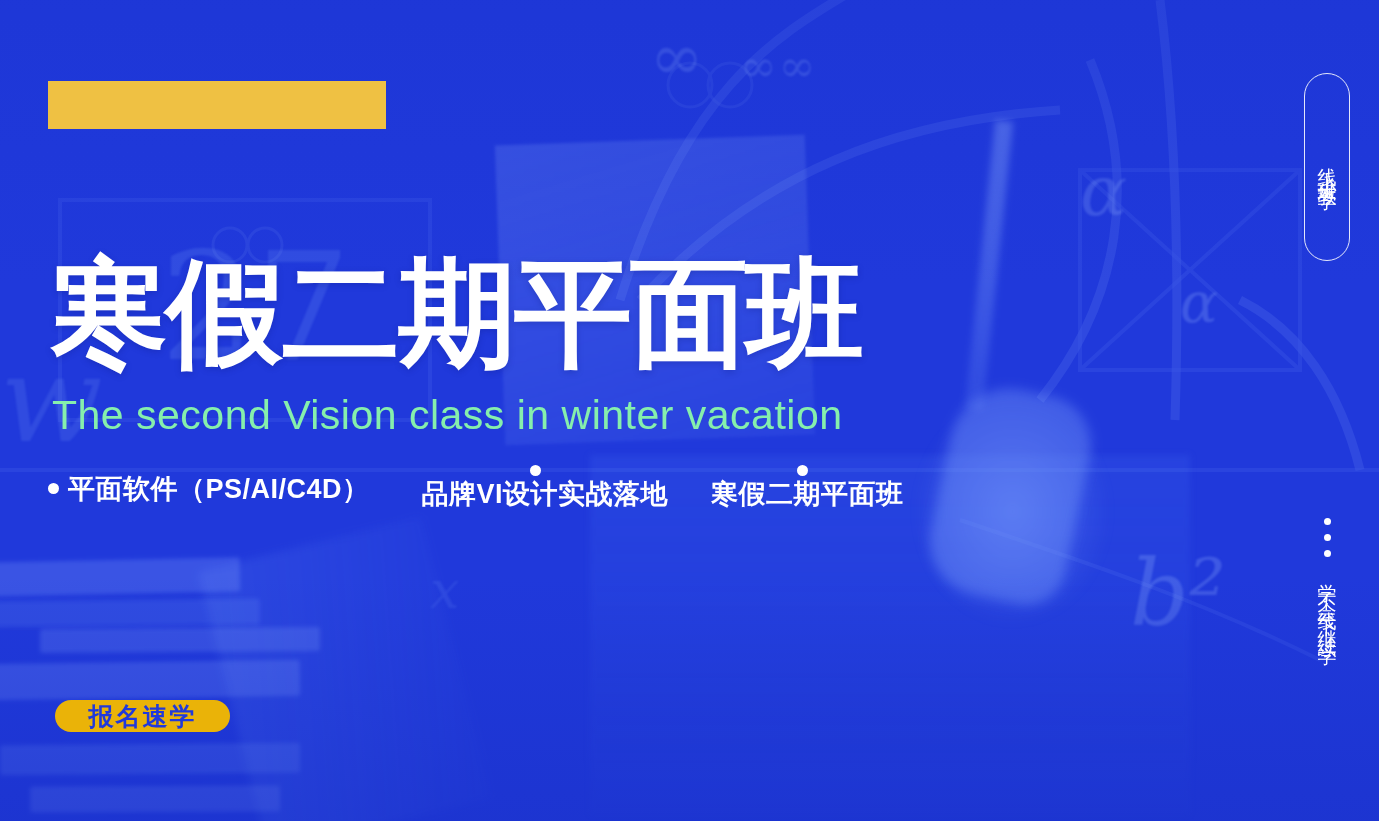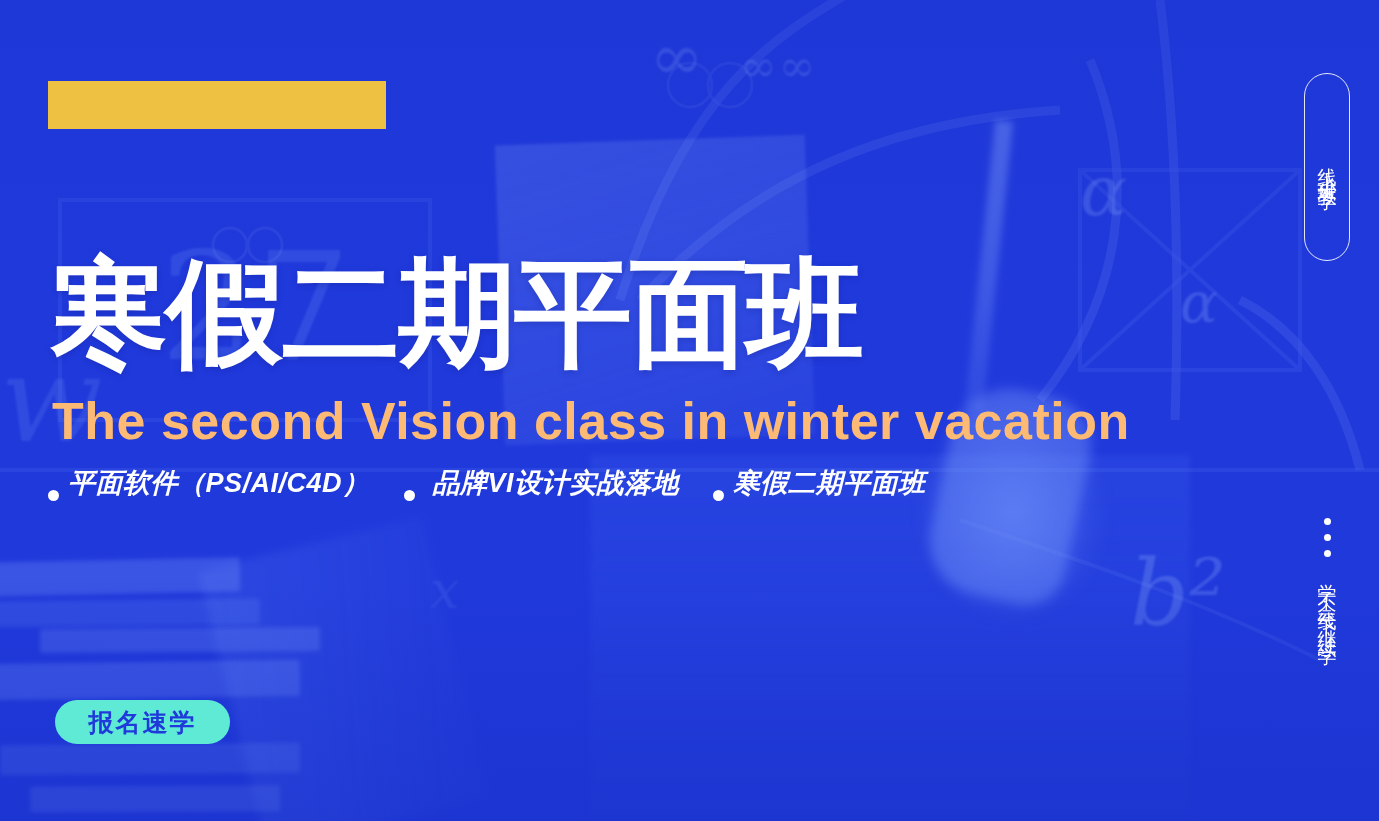--- a/index.html
+++ b/index.html
@@ -132,56 +132,56 @@
     font-weight:bold;
     color:#ffffff;
     letter-spacing:-2px;
     white-space:nowrap;
     text-shadow:0 2px 6px rgba(10,25,120,.25);
   }
 
   .subhead {
     position:absolute;
     left:52px; top:393px;
-    font-size:52px;
+    font-size:41px;
     line-height:1.1;
-    color:#fdba74;
+    color:#86efac;
     letter-spacing:.5px;
     white-space:nowrap;
-    font-weight:700;
+    font-weight:400;
   }
 
   .bullets {
     position:absolute;
     left:48px; top:465px;
     display:flex;
     align-items:center;
     white-space:nowrap;
   }
-  .bullet { display:flex; align-items:flex-end;font-style:italic; }
-  .bullet + .bullet { margin-left:34px; }
+  .bullet { display:flex; align-items:center; }
+  .bullet + .bullet { margin-left:34px;flex-direction:column; }
   .bullet .dot {
     width:11px; height:11px; border-radius:50%;
     background:#ffffff;
     flex:0 0 auto;
   }
   .bullet .btext {
     margin-left:9px;
     font-size:27px;
     color:#ffffff;
     font-weight:bold;
     letter-spacing:.5px;
   }
   .bullet.wide + .bullet .btext { margin-left:18px; }
 
   .cta {
     position:absolute;
     left:55px; top:700px;
-    width:175px; height:44px;
-    background:#5eead4;
+    width:175px; height:32px;
+    background:#eab308;
     border-radius:22px;
     display:flex; align-items:center; justify-content:center;
     cursor:pointer;
   }
   .cta span {
     font-size:25px;
     font-weight:bold;
     color:#2039DB;
     letter-spacing:2px;
   }

